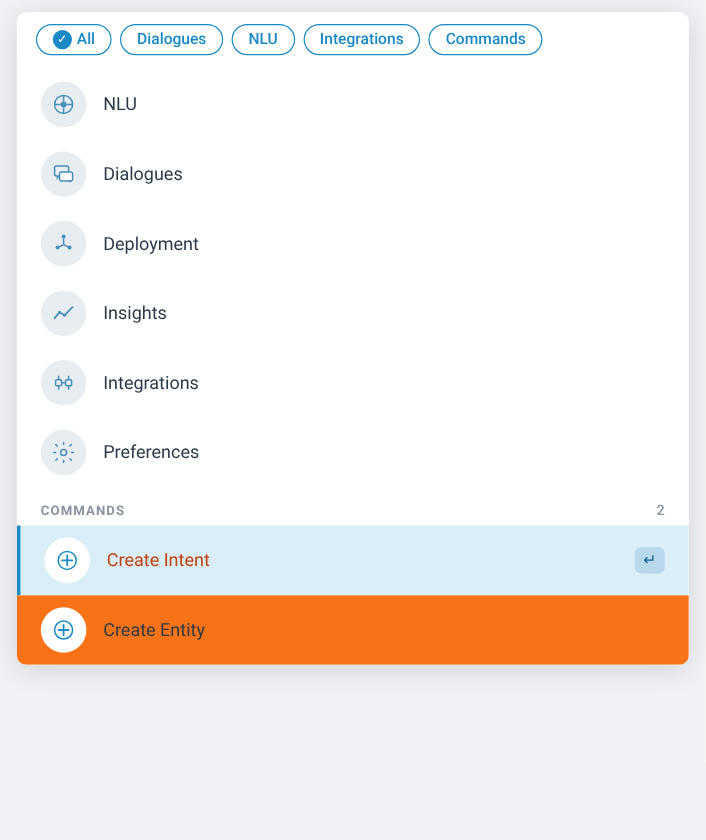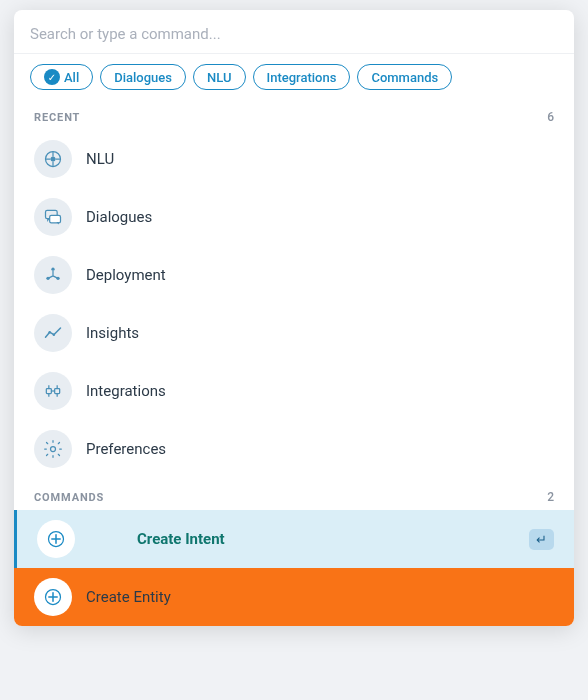--- a/index.html
+++ b/index.html
@@ -159,23 +159,22 @@
 
     .command-item.highlighted {
       background: #daeef7;
     }
 
     .command-item .item-icon {
       background: #fff;
     }
 
     .command-item .item-label {
-      color: #0f766e;
-      font-weight: 700;
-      margin-left: 48px;
+      color: #c2410c;
+      font-weight: 400;
     }
 
     .enter-badge {
       margin-left: auto;
       display: flex;
       align-items: center;
       justify-content: center;
       background: #b8d9ed;
       border-radius: 5px;
       padding: 3px 7px;
@@ -199,23 +198,20 @@
 
     .command-item-plain .item-label {
       color: #2c3a48;
     }
   </style>
 </head>
 <body>
 
 <div class="palette-container">
 
-  <div class="search-bar">
-    <input type="text" class="search-input" placeholder="Search or type a command..." style="">
-  </div>
 
   <div class="filter-bar">
 
     <div class="filter-chip active">
       <span class="check-icon">✓</span>
       <span>All</span>
     </div>
     <div class="filter-chip">
       <span>Dialogues</span>
     </div>
@@ -223,24 +219,20 @@
       <span>NLU</span>
     </div>
     <div class="filter-chip">
       <span>Integrations</span>
     </div>
     <div class="filter-chip">
       <span>Commands</span>
     </div>
   </div>
 
-  <div class="section-header">
-    <span class="section-title">RECENT</span>
-    <span class="section-count">6</span>
-  </div>
 
   <div class="list-item">
     <div class="item-icon">
       <svg viewBox="0 0 24 24" fill="none" xmlns="http://www.w3.org/2000/svg">
         <circle cx="12" cy="12" r="9" stroke="#4a90b8" stroke-width="1.5"></circle>
         <circle cx="12" cy="12" r="3" fill="#4a90b8"></circle>
         <line x1="12" y1="3" x2="12" y2="9" stroke="#4a90b8" stroke-width="1.5"></line>
         <line x1="12" y1="15" x2="12" y2="21" stroke="#4a90b8" stroke-width="1.5"></line>
         <line x1="3" y1="12" x2="9" y2="12" stroke="#4a90b8" stroke-width="1.5"></line>
         <line x1="15" y1="12" x2="21" y2="12" stroke="#4a90b8" stroke-width="1.5"></line>

